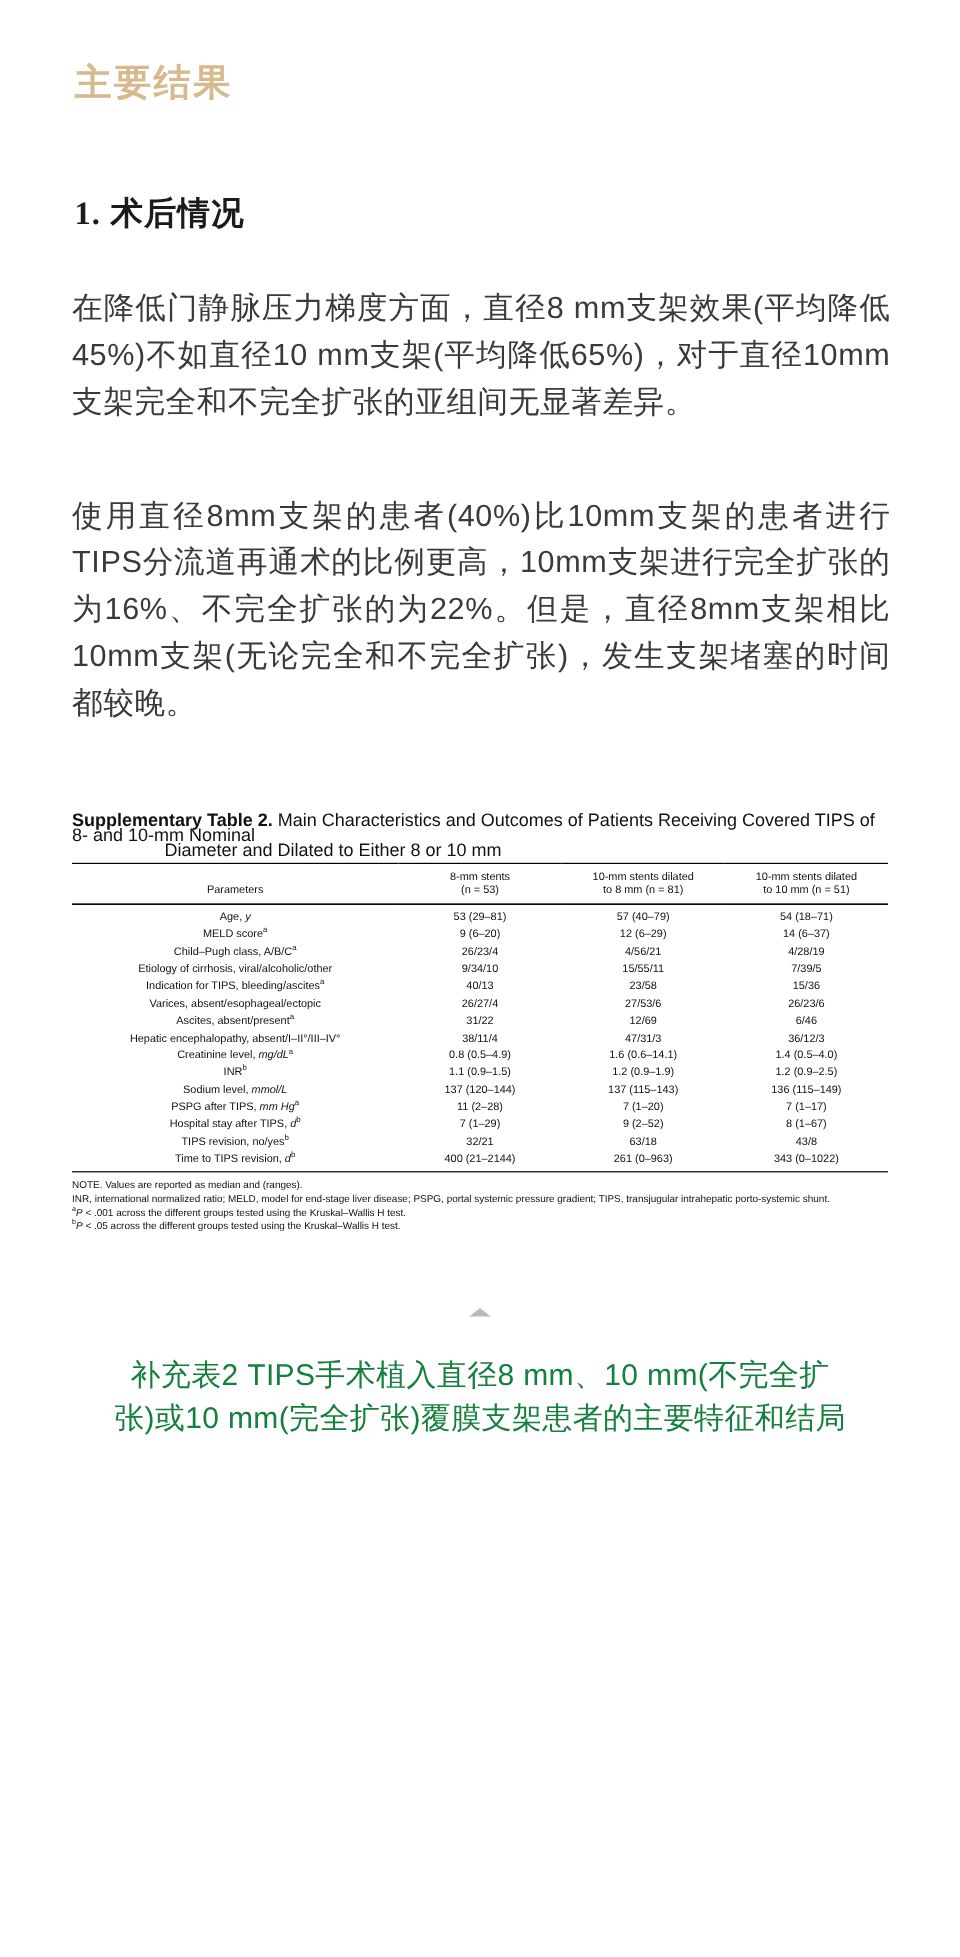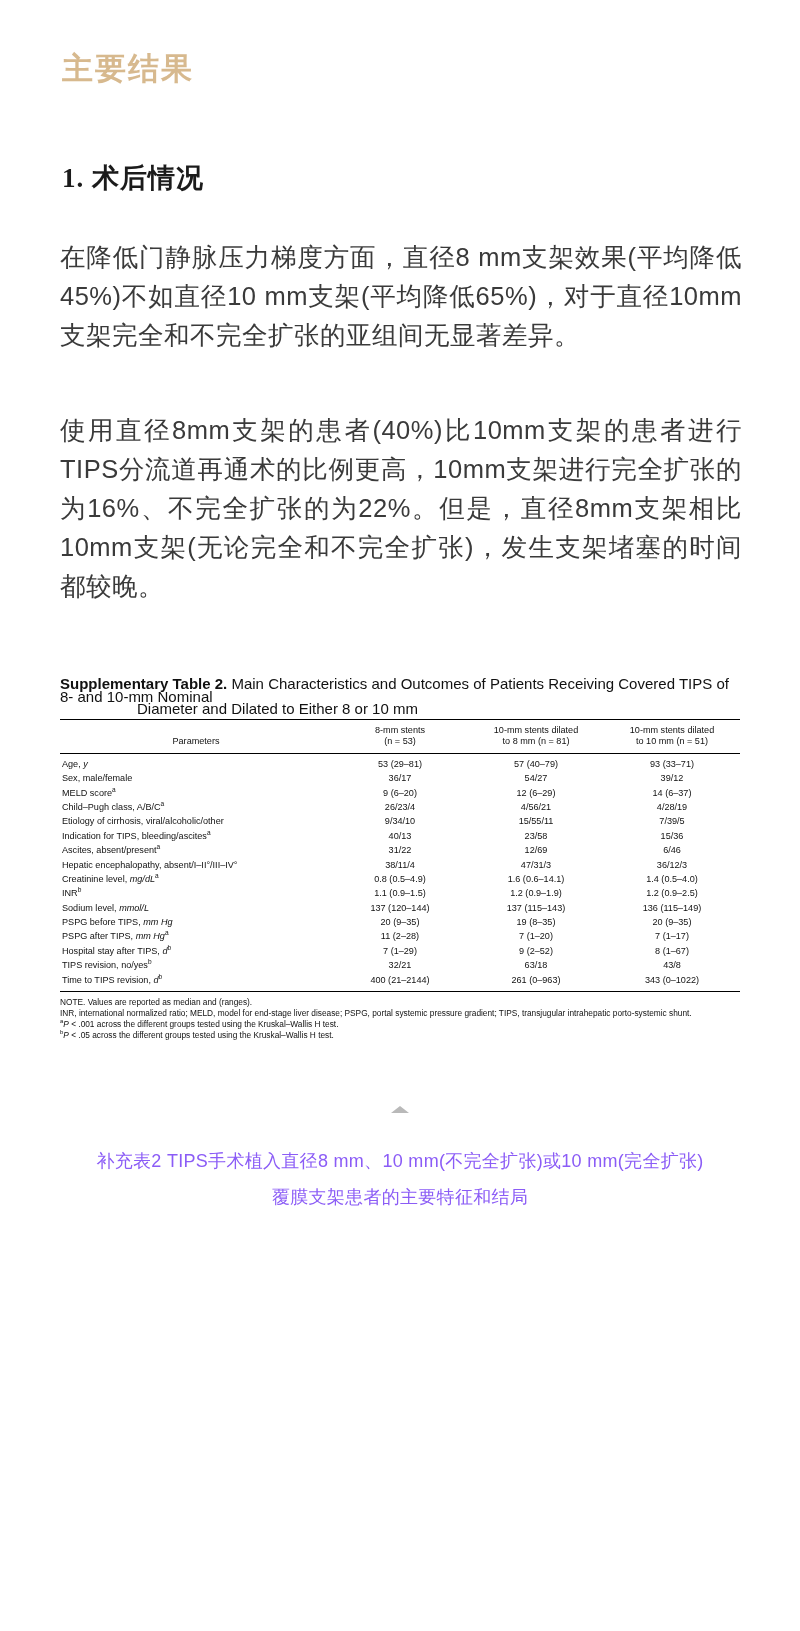--- a/index.html
+++ b/index.html
@@ -94,21 +94,21 @@
     padding: 1.1px 2px;
     line-height: 12.2px;
   }
   table.main tbody tr:first-child td {
     padding-top: 4px;
   }
   table.main tbody tr:last-child td {
     padding-bottom: 5px;
   }
   td.param, th.param {
-    text-align: left;
+    text-align: center;
     width: 40%;
     padding-left: 4px;
   }
   td.val, th.val {
     text-align: center;
     width: 20%;
   }
   .rulebot {
     border-bottom: 1.1px solid #000;
     height: 0;
@@ -132,23 +132,23 @@
   .arrow {
     display: inline-block;
     width: 0; height: 0;
     border-left: 9px solid transparent;
     border-right: 9px solid transparent;
     border-bottom: 7px solid #b9b9b9;
   }
   .fig-caption {
     margin: 26px 34px 0 34px;
     text-align: center;
-    font-size: 18px;
+    font-size: 25px;
     line-height: 36px;
-    color: #8b5cf6;
+    color: #15803d;
     letter-spacing: 0.3px;
     padding-bottom: 60px;
   }
 </style>
 </head>
 <body>
 
 <div class="page">
 
   <h1 class="section-title">主要结果</h1>
@@ -185,27 +185,21 @@
             <span>10-mm stents dilated</span><br>
             <span>to 10 mm (n = 51)</span>
           </th>
         </tr>
       </thead>
       <tbody id="tbody">
           <tr>
             <td class="param">Age, <em class="it">y</em></td>
             <td class="val">53 (29–81)</td>
             <td class="val">57 (40–79)</td>
-            <td class="val">93 (33–71)</td>
-          </tr>
-          <tr>
-            <td class="param">Sex, male/female</td>
-            <td class="val">36/17</td>
-            <td class="val">54/27</td>
-            <td class="val">39/12</td>
+            <td class="val">54 (18–71)</td>
           </tr>
           <tr>
             <td class="param">MELD score<sup>a</sup></td>
             <td class="val">9 (6–20)</td>
             <td class="val">12 (6–29)</td>
             <td class="val">14 (6–37)</td>
           </tr>
           <tr>
             <td class="param">Child–Pugh class, A/B/C<sup>a</sup></td>
             <td class="val">26/23/4</td>
@@ -218,20 +212,26 @@
             <td class="val">15/55/11</td>
             <td class="val">7/39/5</td>
           </tr>
           <tr>
             <td class="param">Indication for TIPS, bleeding/ascites<sup>a</sup></td>
             <td class="val">40/13</td>
             <td class="val">23/58</td>
             <td class="val">15/36</td>
           </tr>
           <tr>
+            <td class="param">Varices, absent/esophageal/ectopic</td>
+            <td class="val">26/27/4</td>
+            <td class="val">27/53/6</td>
+            <td class="val">26/23/6</td>
+          </tr>
+          <tr>
             <td class="param">Ascites, absent/present<sup>a</sup></td>
             <td class="val">31/22</td>
             <td class="val">12/69</td>
             <td class="val">6/46</td>
           </tr>
           <tr>
             <td class="param">Hepatic encephalopathy, absent/I–II°/III–IV°</td>
             <td class="val">38/11/4</td>
             <td class="val">47/31/3</td>
             <td class="val">36/12/3</td>
@@ -246,26 +246,20 @@
             <td class="param">INR<sup>b</sup></td>
             <td class="val">1.1 (0.9–1.5)</td>
             <td class="val">1.2 (0.9–1.9)</td>
             <td class="val">1.2 (0.9–2.5)</td>
           </tr>
           <tr>
             <td class="param">Sodium level, <em class="it">mmol/L</em></td>
             <td class="val">137 (120–144)</td>
             <td class="val">137 (115–143)</td>
             <td class="val">136 (115–149)</td>
-          </tr>
-          <tr>
-            <td class="param">PSPG before TIPS, <em class="it">mm Hg</em></td>
-            <td class="val">20 (9–35)</td>
-            <td class="val">19 (8–35)</td>
-            <td class="val">20 (9–35)</td>
           </tr>
           <tr>
             <td class="param">PSPG after TIPS, <em class="it">mm Hg</em><sup>a</sup></td>
             <td class="val">11 (2–28)</td>
             <td class="val">7 (1–20)</td>
             <td class="val">7 (1–17)</td>
           </tr>
           <tr>
             <td class="param">Hospital stay after TIPS, <em class="it">d</em><sup>b</sup></td>
             <td class="val">7 (1–29)</td>

